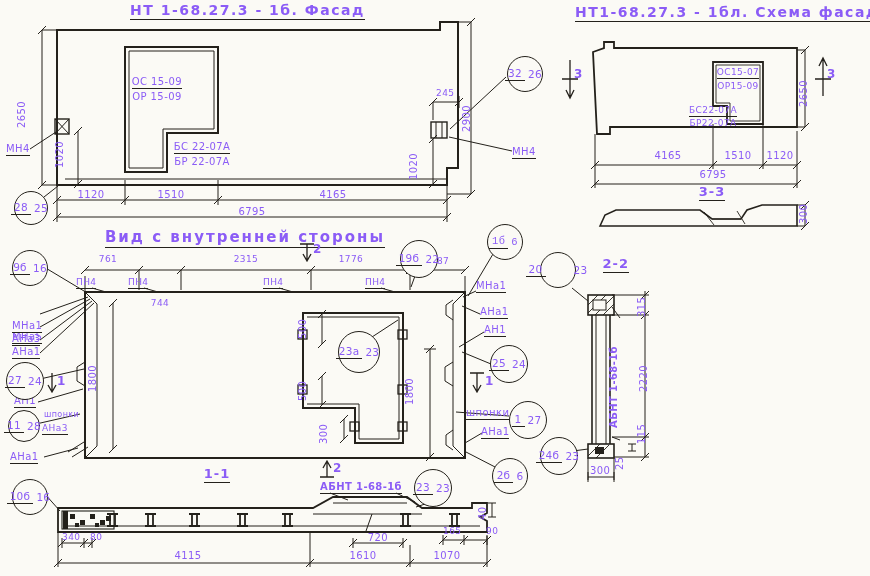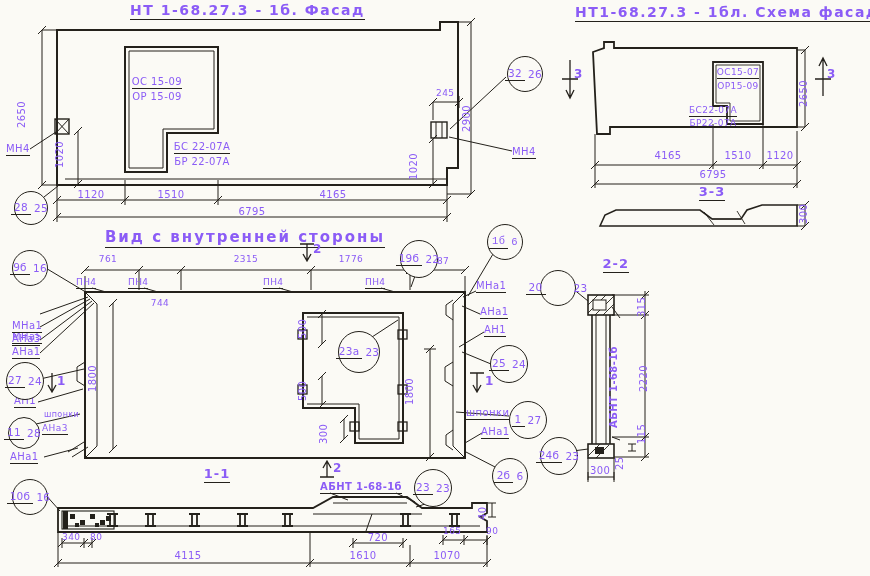--- a/index.html
+++ b/index.html
@@ -242,41 +242,41 @@
       <span class="den">22</span>
     </div>
   <div class="co" style="left:487px;top:224px;width:34px;height:34px;font-family:Liberation Mono, monospace;">
       <span class="num">1б</span>
       <span class="den">6</span>
     </div>
   <div class="co" style="left:6px;top:362px;width:36px;height:36px;">
       <span class="num">27</span>
       <span class="den">24</span>
     </div>
-  <div class="co" style="left:8px;top:410px;width:30px;height:30px;margin-top:7px;">
+  <div class="co" style="left:8px;top:410px;width:30px;height:30px;">
       <span class="num">11</span>
       <span class="den">28</span>
     </div>
   <div class="co" style="left:12px;top:479px;width:34px;height:34px;">
       <span class="num">10б</span>
       <span class="den">16</span>
     </div>
   <div class="co" style="left:338px;top:331px;width:40px;height:40px;">
       <span class="num">23а</span>
       <span class="den">23</span>
     </div>
   <div class="co" style="left:490px;top:345px;width:36px;height:36px;">
       <span class="num">25</span>
       <span class="den">24</span>
     </div>
   <div class="co" style="left:509px;top:401px;width:36px;height:36px;">
       <span class="num">1</span>
       <span class="den">27</span>
     </div>
-  <div class="co" style="left:540px;top:270px;width:34px;height:34px;gap:25px;">
+  <div class="co" style="left:540px;top:252px;width:34px;height:34px;gap:25px;">
       <span class="num">20</span>
       <span class="den">23</span>
     </div>
   <div class="co" style="left:540px;top:437px;width:36px;height:36px;">
       <span class="num">24б</span>
       <span class="den">23</span>
     </div>
   <div class="co" style="left:492px;top:458px;width:34px;height:34px;">
       <span class="num">2б</span>
       <span class="den">6</span>

